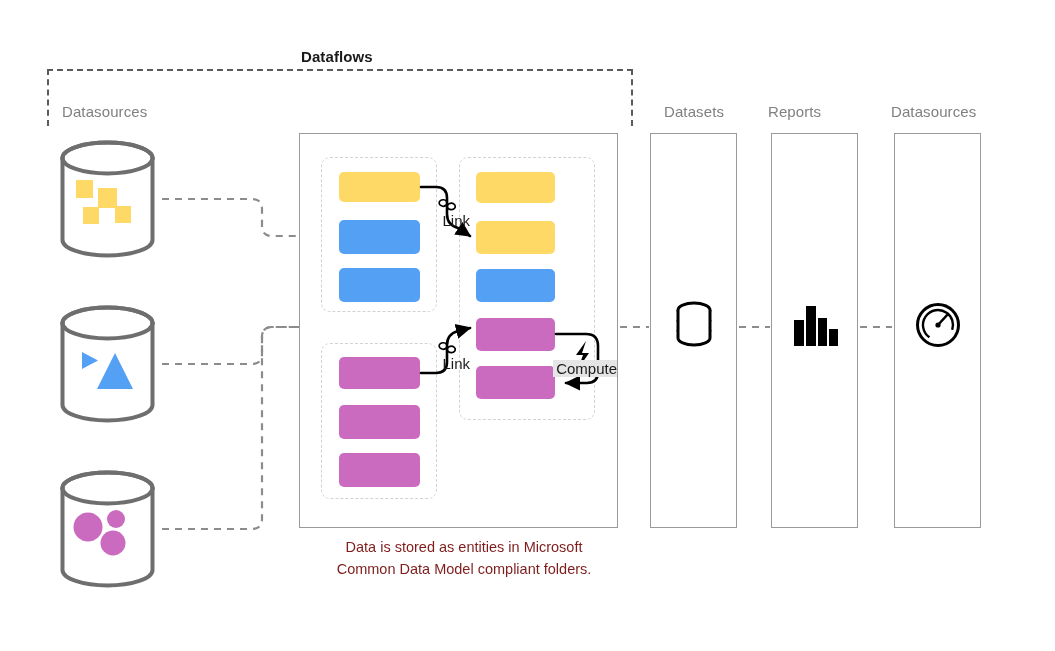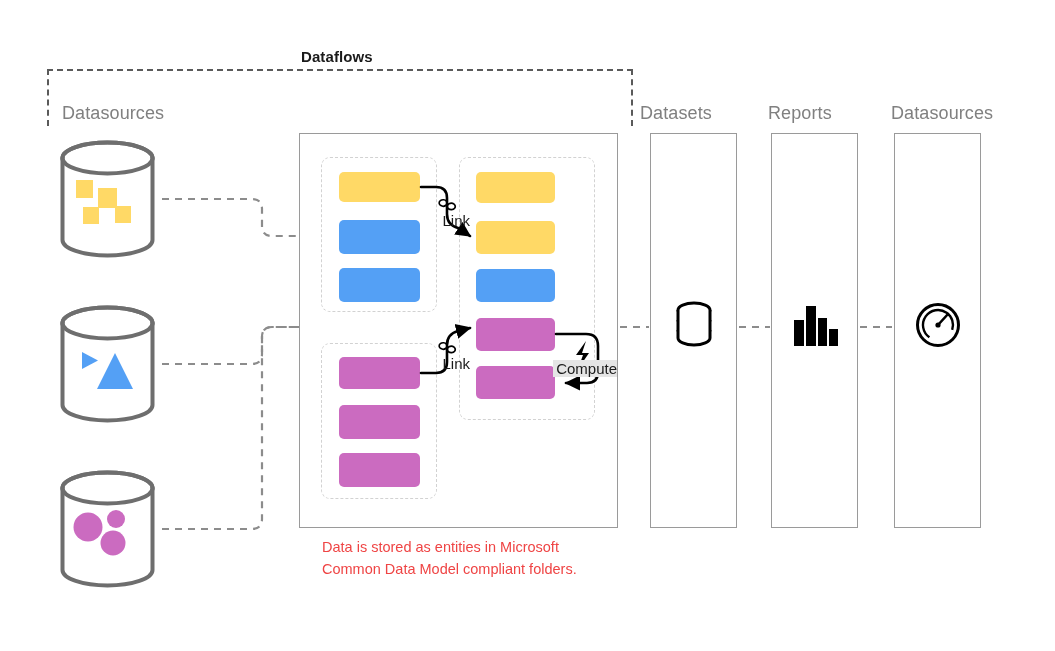--- a/index.html
+++ b/index.html
@@ -3,32 +3,32 @@
 <meta charset="utf-8">
 <title>Dataflows architecture diagram</title>
 <style>
   html,body{margin:0;padding:0;background:#ffffff;}
   body{
     width:1055px;height:651px;position:relative;overflow:hidden;
     font-family:"Liberation Sans","DejaVu Sans",sans-serif;
     color:#262626;
   }
   #canvas{position:absolute;inset:0;}
-  .abs{position:absolute;}
+  .abs{position:absolute;text-align:center;}
 
   
   .title{
     font-size:15px;font-weight:bold;color:#1a1a1a;letter-spacing:.1px;
     white-space:nowrap;
   }
   .colhead{
-    font-size:18px;color:#808080;white-space:nowrap;letter-spacing:.1px;
+    font-size:15px;color:#808080;white-space:nowrap;letter-spacing:.1px;
   }
   .caption{
-    font-size:14.5px;color:#ef4444;line-height:22px;white-space:pre-line;margin-left:23px;
+    font-size:14.5px;color:#7f1d1d;line-height:22px;white-space:pre-line;
   }
   .smalllabel{
     font-size:15px;color:#1a1a1a;white-space:nowrap;text-align:right;
   }
 
   
   .dataflows-bracket{
     border:2px dashed #5a5a5a;border-bottom:none;
     background:transparent;box-sizing:border-box;
   }
@@ -58,21 +58,21 @@
 
 <div id="canvas">
 
   <div class="abs dataflows-bracket" style="left:47px;top:69px;width:586px;height:57px;"></div>
 
   <div class="abs title" style="left:301px;top:48px;">Dataflows</div>
 
   <div class="abs colhead" style="left:62px;top:103px;">Datasources</div>
 
 
-  <div class="abs colhead" style="left:640px;top:103px;">Datasets</div>
+  <div class="abs colhead" style="left:664px;top:103px;">Datasets</div>
 
   <div class="abs colhead" style="left:768px;top:103px;">Reports</div>
 
   <div class="abs colhead" style="left:891px;top:103px;">Datasources</div>
 
   <div class="cyl" style="left:57px;top:140px;width:101px;height:118px;">
     <svg width="101" height="118" viewBox="0 0 101 118" aria-hidden="true">
       <ellipse cx="50.5" cy="18" rx="45" ry="15.5" fill="#fff" stroke="#6E6E6E" stroke-width="4"></ellipse>
       <path d="M5.5 18 V100 A45 15.5 0 0 0 95.5 100 V18" fill="#fff" stroke="#6E6E6E" stroke-width="4" stroke-linecap="round"></path>
       <ellipse cx="50.5" cy="18" rx="45" ry="15.5" fill="none" stroke="#6E6E6E" stroke-width="4"></ellipse>

